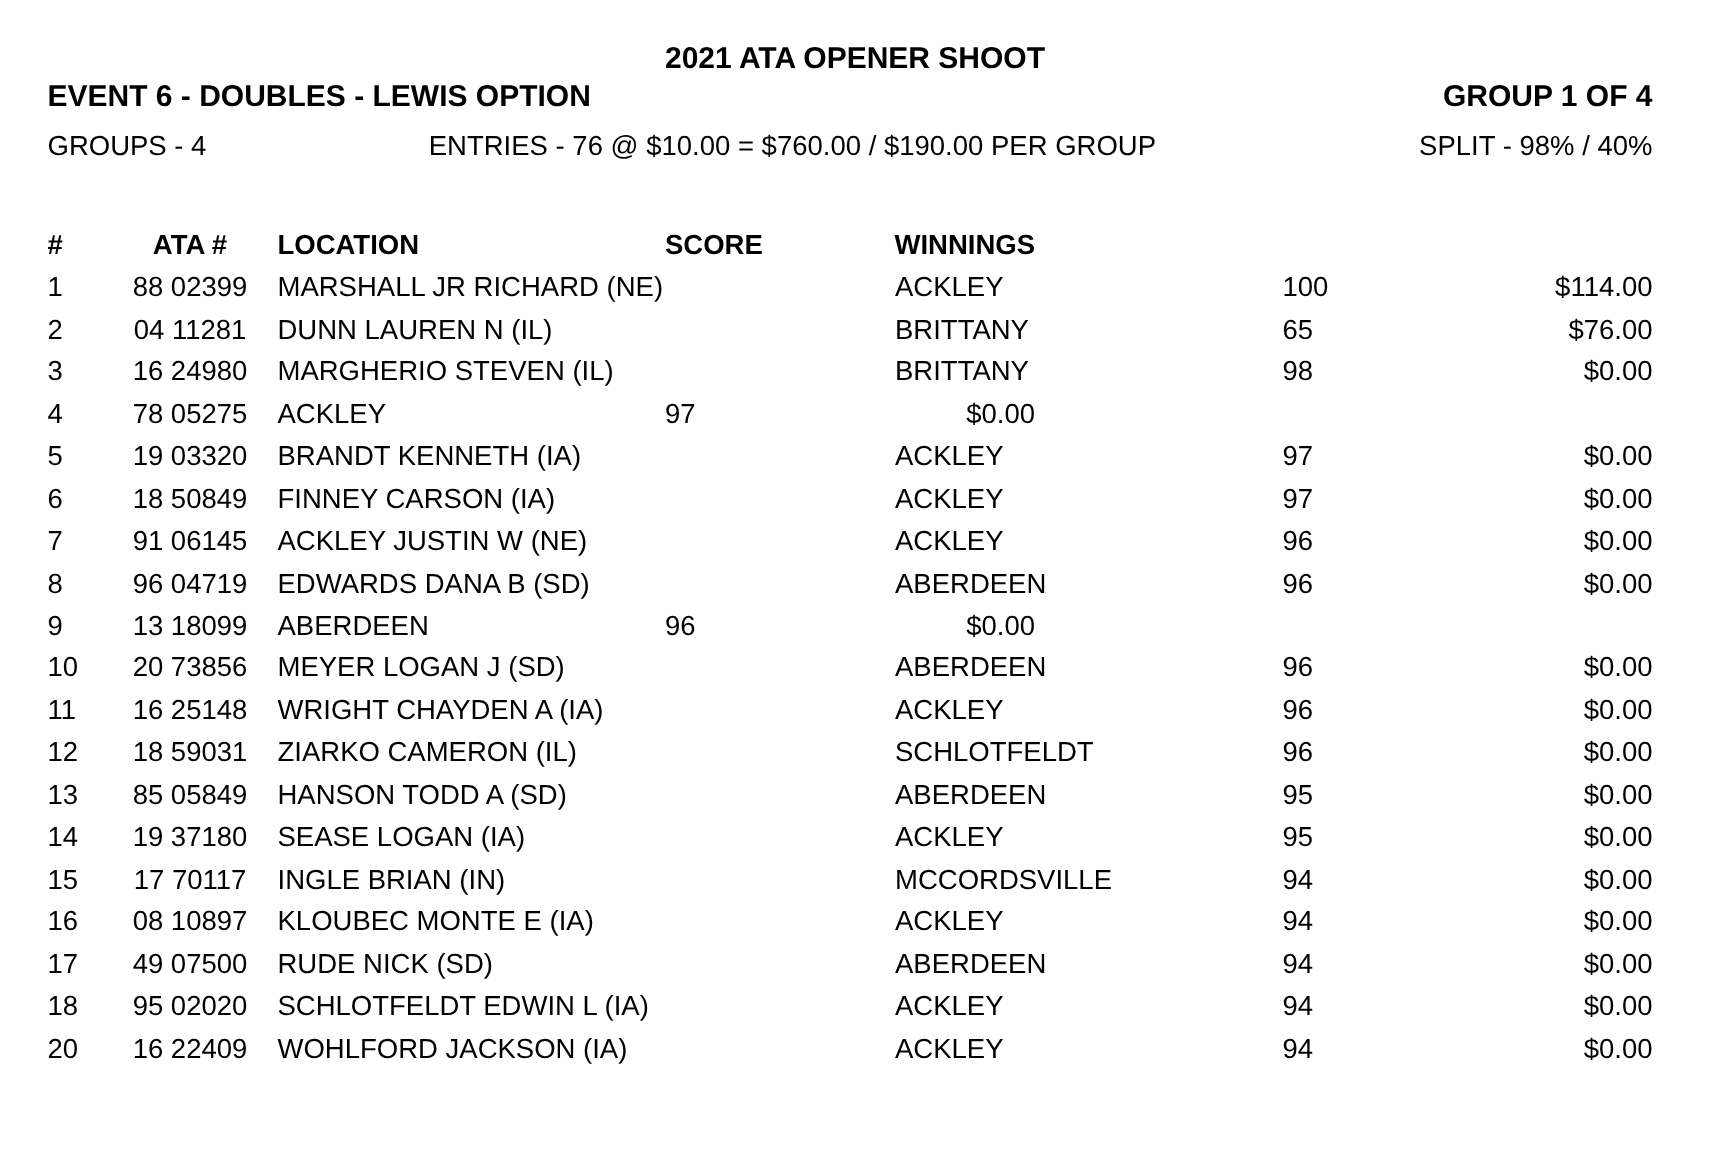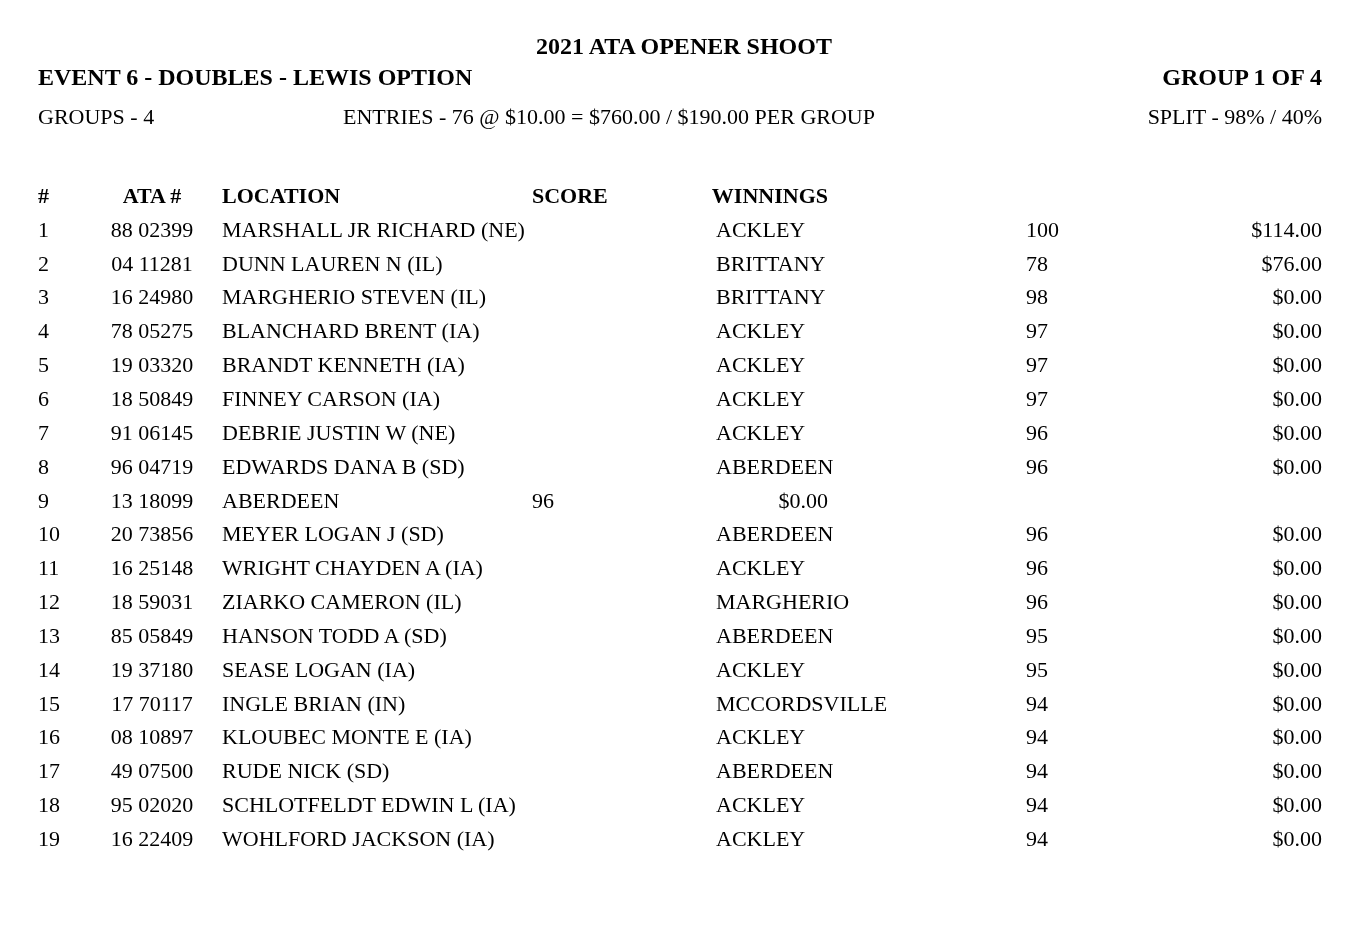--- a/index.html
+++ b/index.html
@@ -2,21 +2,21 @@
 <html><head>
 <meta charset="utf-8">
 <style>
   html, body { margin: 0; padding: 0; background: #ffffff; }
   .page {
     position: relative;
     width: 1368px;
     height: 933px;
     background: #ffffff;
     color: #000000;
-    font-family: Liberation Serif, serif;
+    font-family: Liberation Sans, sans-serif;
     overflow: hidden;
   }
   .title {
     position: absolute;
     top: 34px;
     left: 0;
     width: 100%;
     text-align: center;
     font-weight: bold;
     font-size: 24px;
@@ -111,37 +111,36 @@
     <div class="td c-loc">ACKLEY</div>
     <div class="td c-score">100</div>
     <div class="td c-win">$114.00</div>
   </div>
 
   <div class="tr">
     <div class="td c-num">2</div>
     <div class="td c-ata">04 11281</div>
     <div class="td c-name">DUNN LAUREN N (IL)</div>
     <div class="td c-loc">BRITTANY</div>
-    <div class="td c-score">78</div>
+    <div class="td c-score">65</div>
     <div class="td c-win">$76.00</div>
   </div>
 
   <div class="tr">
     <div class="td c-num">3</div>
     <div class="td c-ata">16 24980</div>
     <div class="td c-name">MARGHERIO STEVEN (IL)</div>
     <div class="td c-loc">BRITTANY</div>
     <div class="td c-score">98</div>
     <div class="td c-win">$0.00</div>
   </div>
 
   <div class="tr">
     <div class="td c-num">4</div>
     <div class="td c-ata">78 05275</div>
-    <div class="td c-name">BLANCHARD BRENT (IA)</div>
     <div class="td c-loc">ACKLEY</div>
     <div class="td c-score">97</div>
     <div class="td c-win">$0.00</div>
   </div>
 
   <div class="tr">
     <div class="td c-num">5</div>
     <div class="td c-ata">19 03320</div>
     <div class="td c-name">BRANDT KENNETH (IA)</div>
     <div class="td c-loc">ACKLEY</div>
@@ -154,21 +153,21 @@
     <div class="td c-ata">18 50849</div>
     <div class="td c-name">FINNEY CARSON (IA)</div>
     <div class="td c-loc">ACKLEY</div>
     <div class="td c-score">97</div>
     <div class="td c-win">$0.00</div>
   </div>
 
   <div class="tr">
     <div class="td c-num">7</div>
     <div class="td c-ata">91 06145</div>
-    <div class="td c-name">DEBRIE JUSTIN W (NE)</div>
+    <div class="td c-name">ACKLEY JUSTIN W (NE)</div>
     <div class="td c-loc">ACKLEY</div>
     <div class="td c-score">96</div>
     <div class="td c-win">$0.00</div>
   </div>
 
   <div class="tr">
     <div class="td c-num">8</div>
     <div class="td c-ata">96 04719</div>
     <div class="td c-name">EDWARDS DANA B (SD)</div>
     <div class="td c-loc">ABERDEEN</div>
@@ -199,21 +198,21 @@
     <div class="td c-name">WRIGHT CHAYDEN A (IA)</div>
     <div class="td c-loc">ACKLEY</div>
     <div class="td c-score">96</div>
     <div class="td c-win">$0.00</div>
   </div>
 
   <div class="tr">
     <div class="td c-num">12</div>
     <div class="td c-ata">18 59031</div>
     <div class="td c-name">ZIARKO CAMERON (IL)</div>
-    <div class="td c-loc">MARGHERIO</div>
+    <div class="td c-loc">SCHLOTFELDT</div>
     <div class="td c-score">96</div>
     <div class="td c-win">$0.00</div>
   </div>
 
   <div class="tr">
     <div class="td c-num">13</div>
     <div class="td c-ata">85 05849</div>
     <div class="td c-name">HANSON TODD A (SD)</div>
     <div class="td c-loc">ABERDEEN</div>
     <div class="td c-score">95</div>
@@ -259,21 +258,21 @@
   <div class="tr">
     <div class="td c-num">18</div>
     <div class="td c-ata">95 02020</div>
     <div class="td c-name">SCHLOTFELDT EDWIN L (IA)</div>
     <div class="td c-loc">ACKLEY</div>
     <div class="td c-score">94</div>
     <div class="td c-win">$0.00</div>
   </div>
 
   <div class="tr">
-    <div class="td c-num">19</div>
+    <div class="td c-num">20</div>
     <div class="td c-ata">16 22409</div>
     <div class="td c-name">WOHLFORD JACKSON (IA)</div>
     <div class="td c-loc">ACKLEY</div>
     <div class="td c-score">94</div>
     <div class="td c-win">$0.00</div>
   </div>
 </div>
   </div>
 
 

